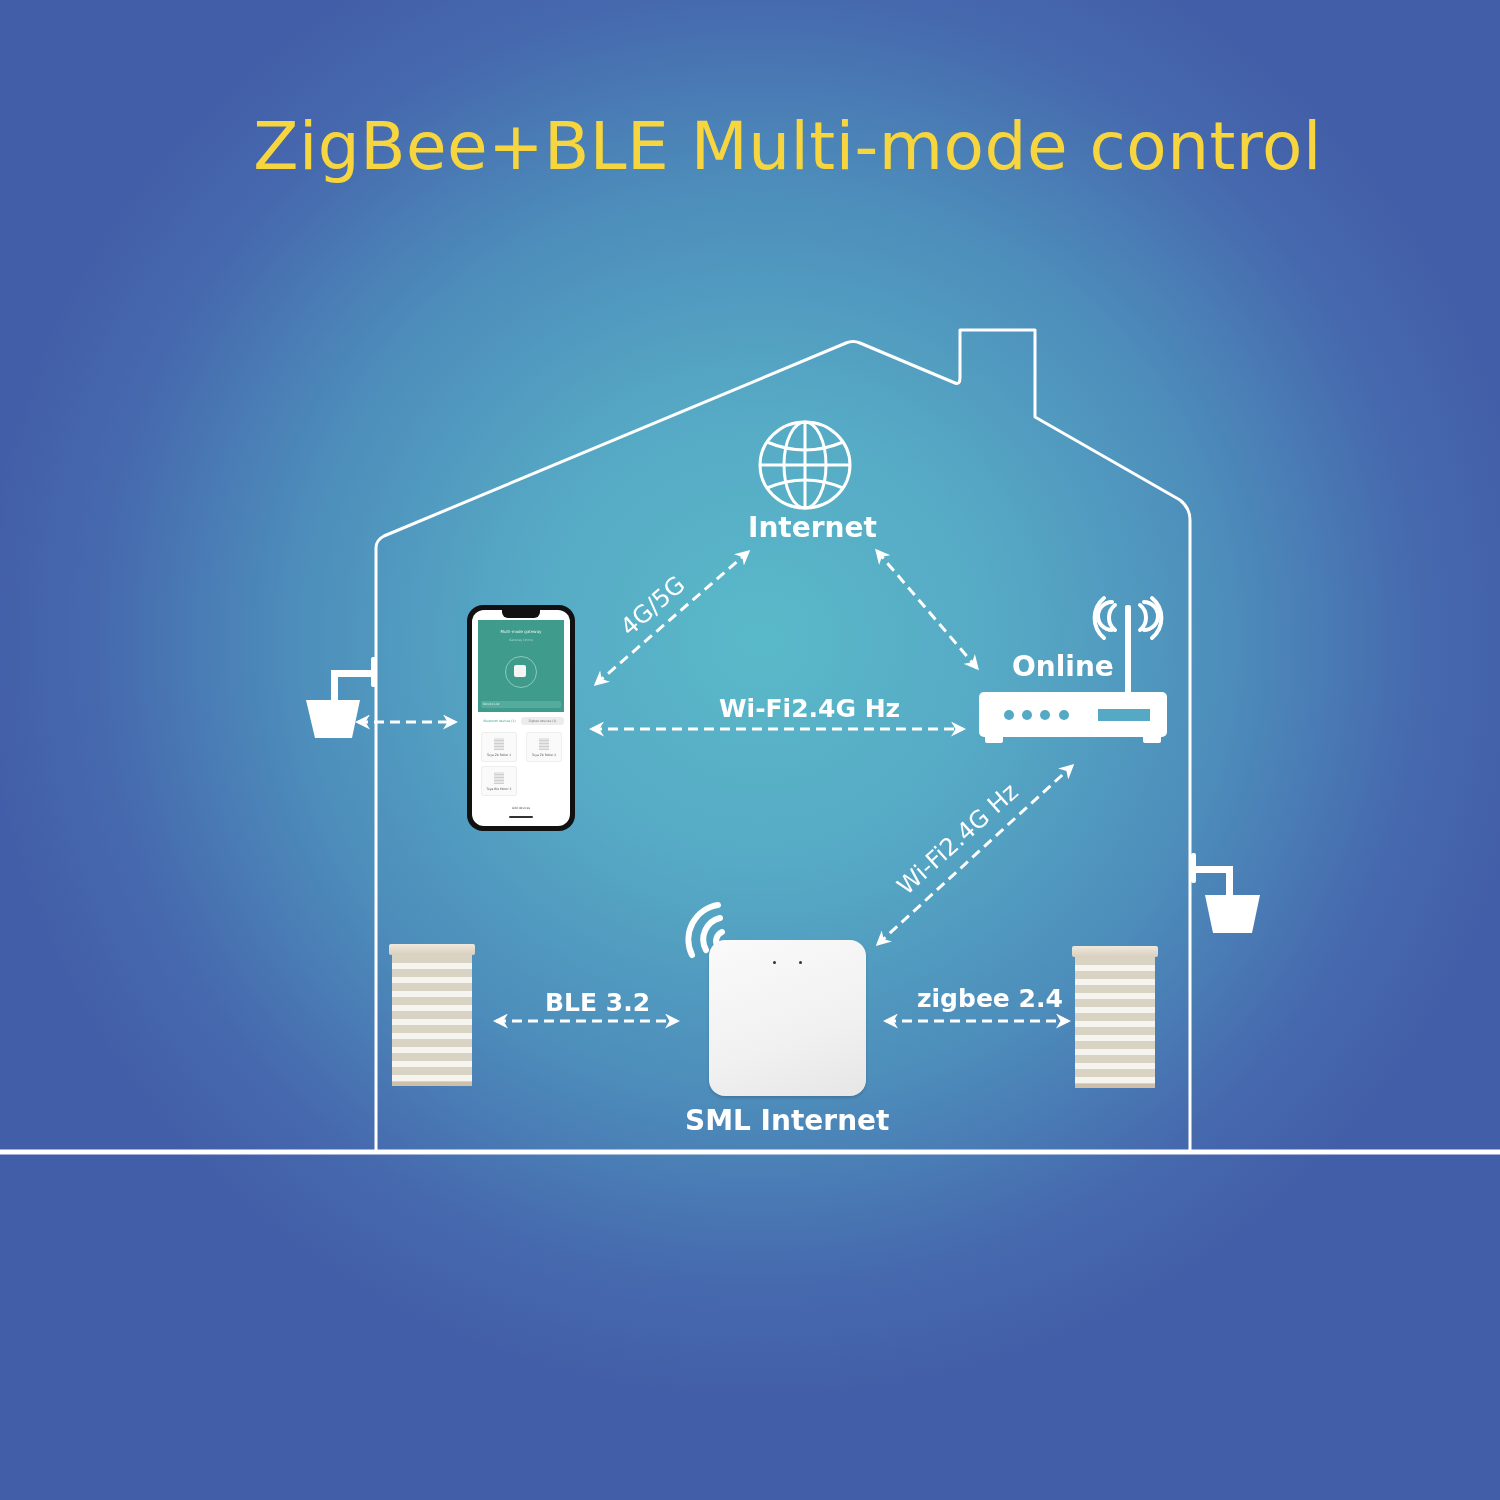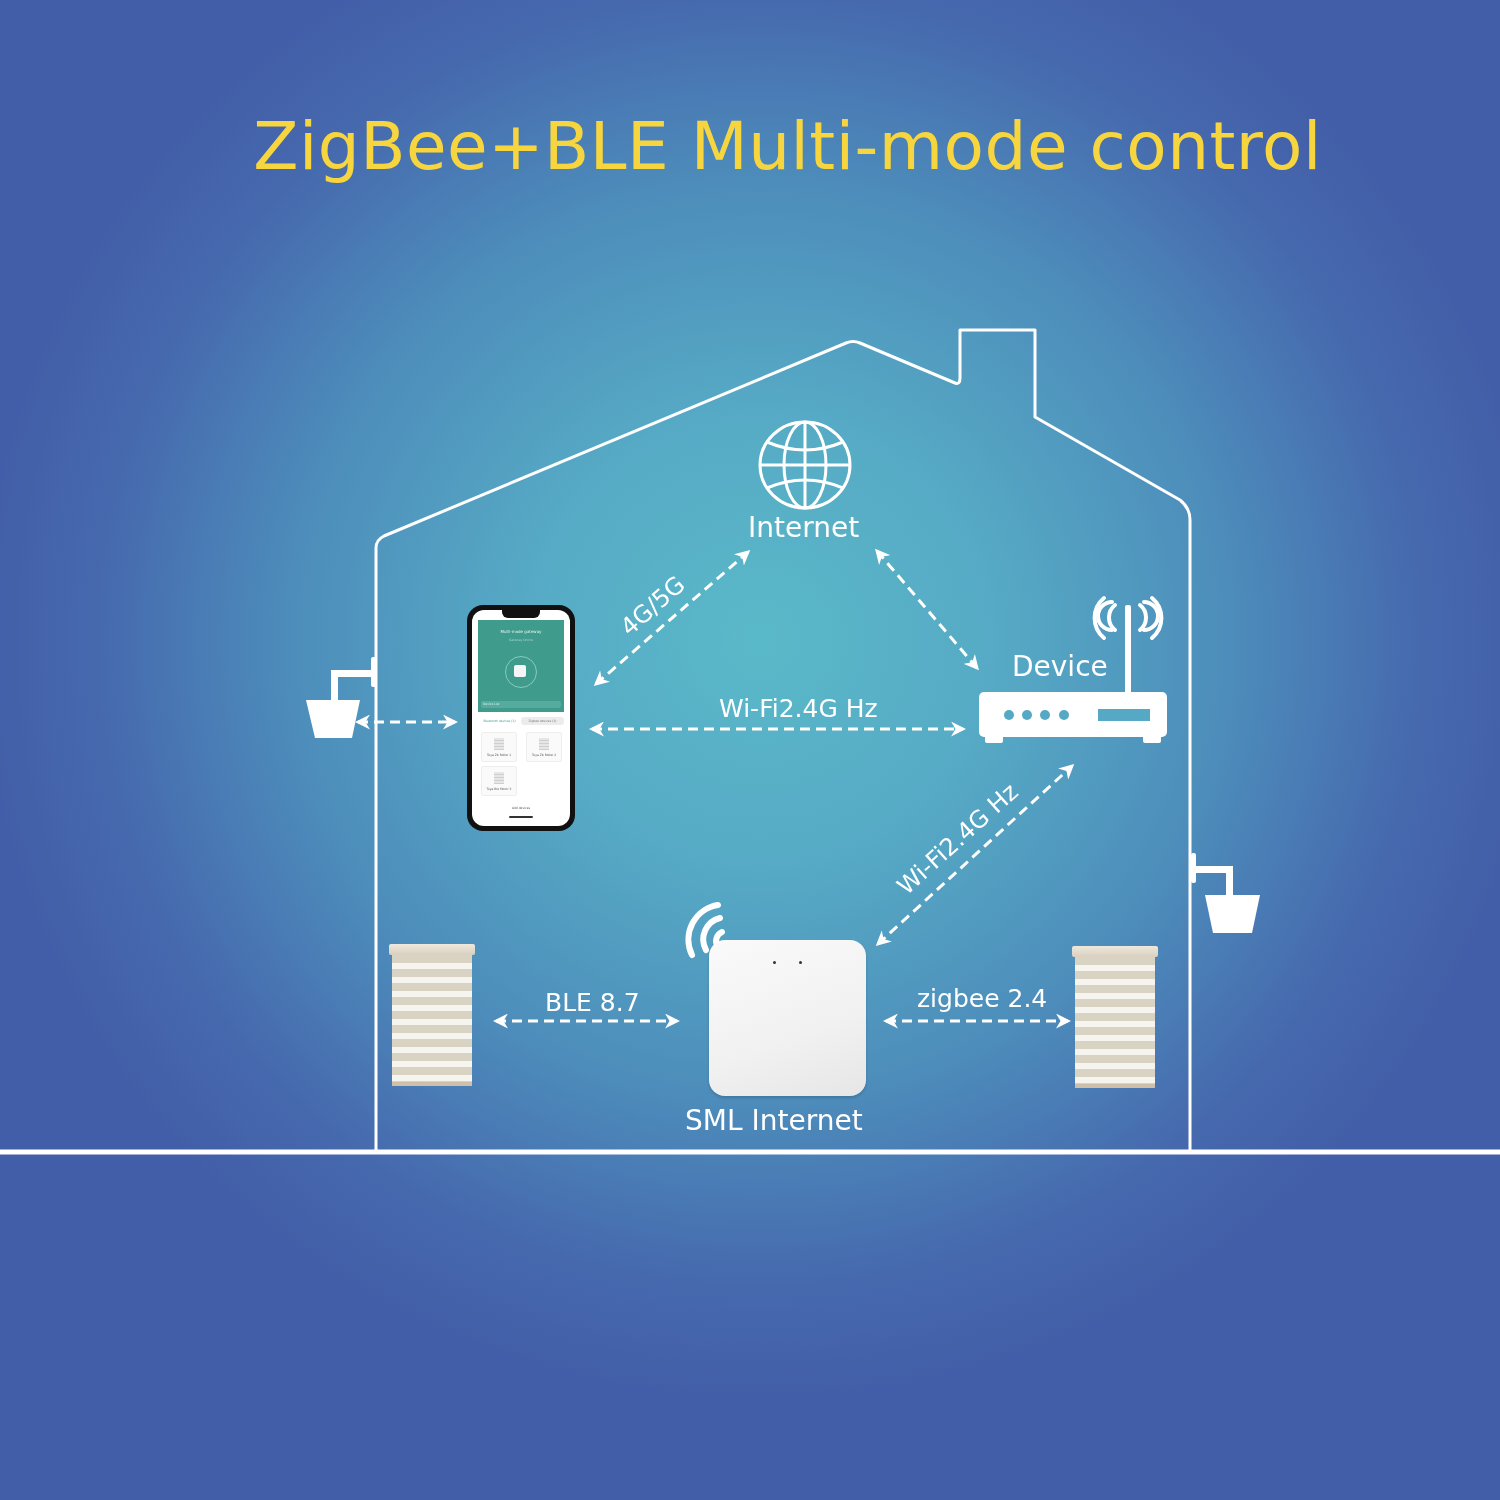--- a/index.html
+++ b/index.html
@@ -6,21 +6,21 @@
   body {
     width: 1500px; height: 1500px; overflow: hidden; position: relative;
     background: radial-gradient(ellipse 780px 760px at 760px 640px, #5ab9c9 0%, #56aac5 30%, #4d8dbb 60%, #4669ae 85%, #425ea8 100%);
     font-family: "DejaVu Sans", sans-serif;
   }
   .abs { position: absolute; }
   .title {
     left: 0; width: 1575px; top: 108px; text-align: center;
     color: #f7d53f; font-size: 66px; letter-spacing: 0.5px; font-weight: normal;
   }
-  .label { color: #ffffff; font-size: 25px; white-space: nowrap; font-weight: normal; }
+  .label { color: #ffffff; font-size: 25px; white-space: nowrap; font-weight: bold; }
   .label-lg { font-size: 28px; }
   svg.stage { position: absolute; left: 0; top: 0; }
   .phone {
     left: 467px; top: 605px; width: 108px; height: 226px;
     background: #111; border-radius: 16px; box-sizing: border-box; padding: 5px;
   }
   .phone-screen { width: 100%; height: 100%; background: #fff; border-radius: 12px; overflow: hidden; position: relative; }
   .phone-notch { position: absolute; left: 30px; top: 0; width: 38px; height: 8px; background: #111; border-radius: 0 0 6px 6px; z-index: 2; }
   .phone-header { position: absolute; left: 6px; top: 10px; width: 86px; height: 92px; background: #3f9b8c; }
   .phone-hdr-title { position: absolute; left: 0; width: 86px; top: 9px; font-size: 4px; color: #e8f5f2; text-align: center; }
@@ -120,25 +120,25 @@
     <line x1="496" y1="1021" x2="677" y2="1021" marker-start="url(#ah)" marker-end="url(#ah)"></line>
     <line x1="886" y1="1021" x2="1068" y2="1021" marker-start="url(#ah)" marker-end="url(#ah)"></line>
   </g>
 
   <text x="658" y="612" fill="#fff" font-family="DejaVu Sans, sans-serif" font-size="24" text-anchor="middle" transform="rotate(-41 658 612)">4G/5G</text>
   <text x="963" y="845" fill="#fff" font-family="DejaVu Sans, sans-serif" font-size="24" text-anchor="middle" transform="rotate(-42 963 845)">Wi-Fi2.4G Hz</text>
 </svg>
 
 <div class="abs label label-lg" style="left:748px; top:511px;">Internet</div>
 
-<div class="abs label label-lg" style="left:1012px; top:650px;">Device</div>
+<div class="abs label label-lg" style="left:1012px; top:650px;">Online</div>
 
 <div class="abs label" style="left:719px; top:694px;">Wi-Fi2.4G Hz</div>
 
-<div class="abs label" style="left:545px; top:988px;">BLE 8.7</div>
+<div class="abs label" style="left:545px; top:988px;">BLE 3.2</div>
 
 <div class="abs label" style="left:917px; top:984px;">zigbee 2.4</div>
 
 <div class="abs label label-lg" style="left:685px; top:1104px;">SML Internet</div>
 
 <div class="abs phone">
   <div class="phone-screen">
     <div class="phone-notch"></div>
     <div class="phone-header">
       <div class="phone-hdr-title">Multi-mode gateway</div>

